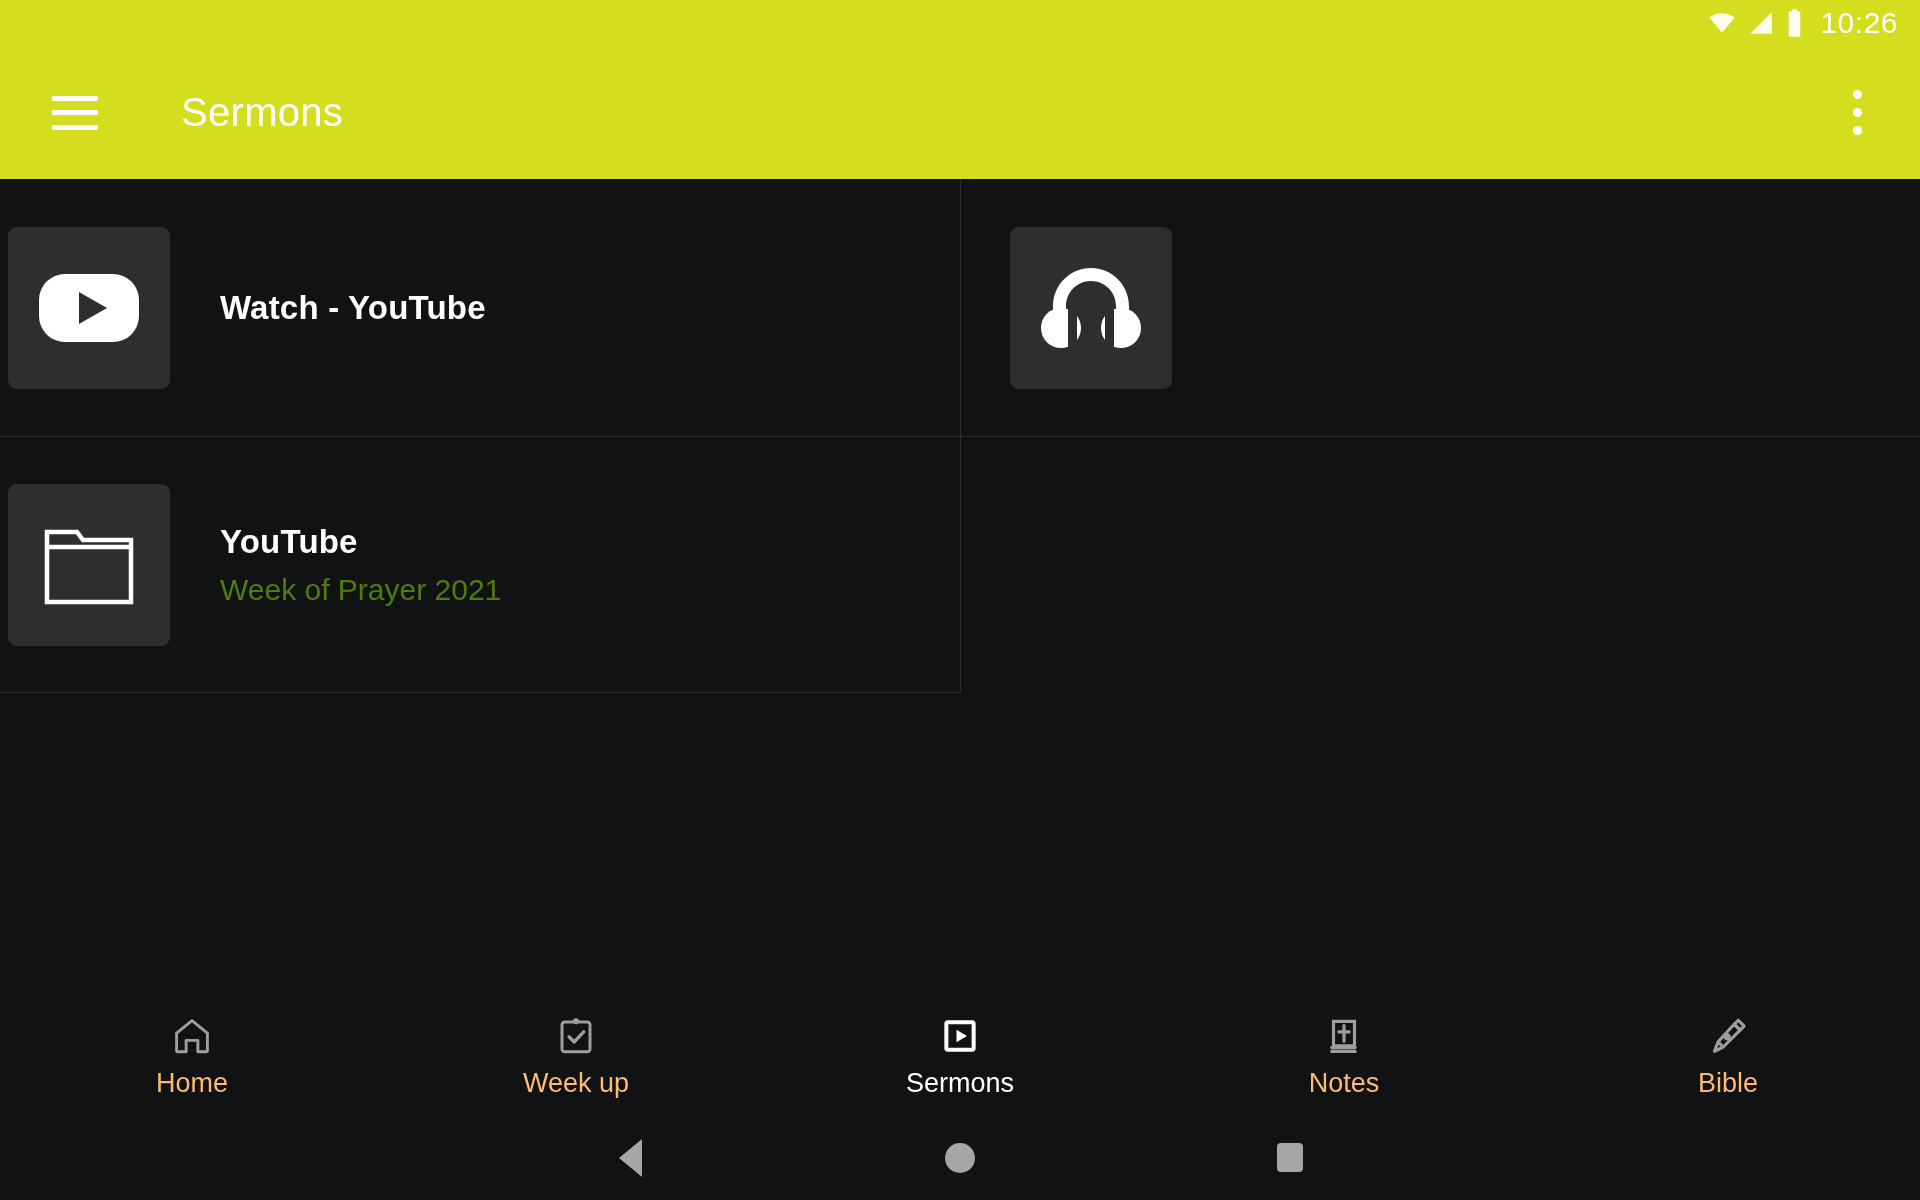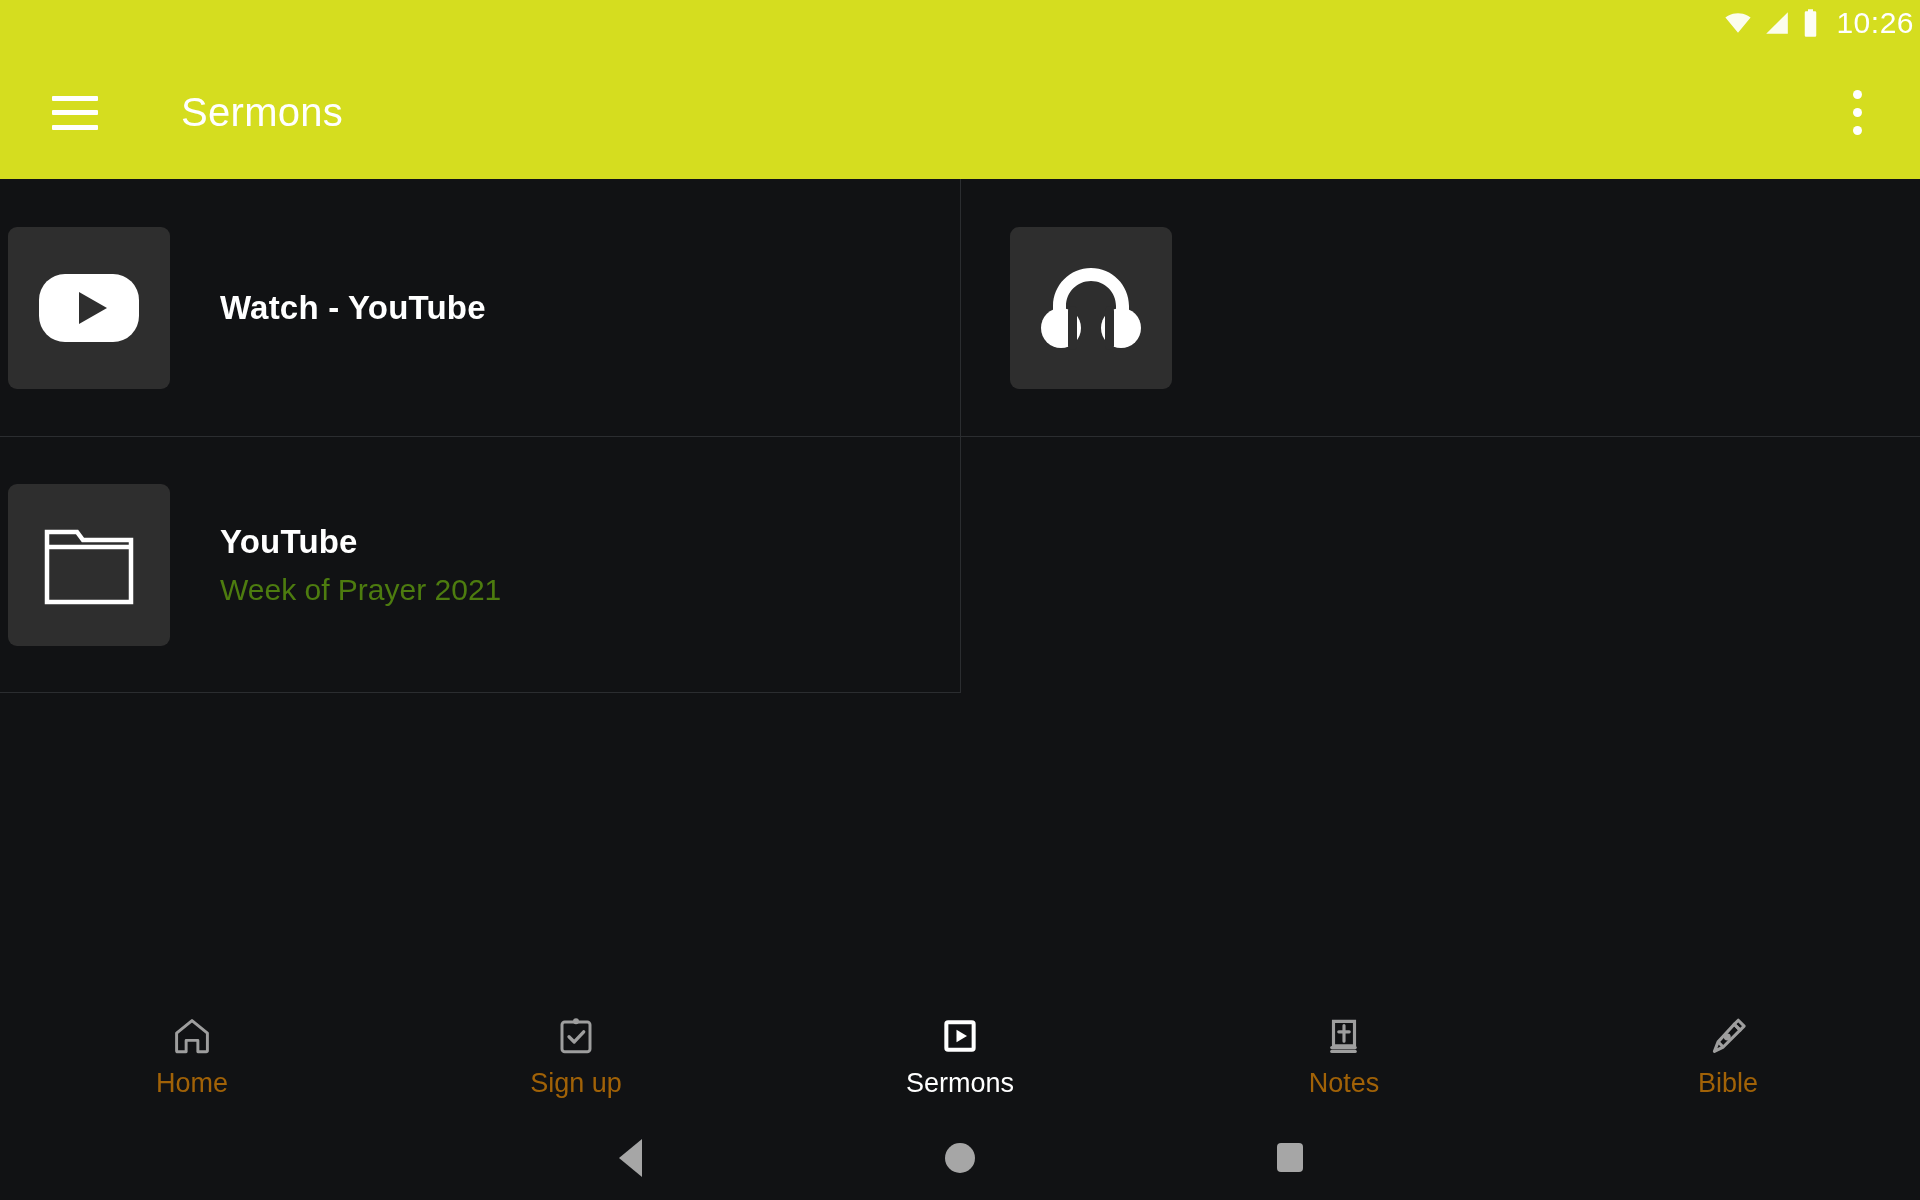--- a/index.html
+++ b/index.html
@@ -8,21 +8,21 @@
     background:#111214;
     font-family:"Liberation Sans", sans-serif;
     -webkit-font-smoothing:antialiased;
   }
 
   
   .statusbar{
     position:absolute; top:0; left:0; width:1920px; height:46px;
     background:#d5dd1f;
     display:flex; align-items:center; justify-content:flex-end;
-    padding-right:6px; gap:10px;
+    padding-right:22px; gap:10px;
   }
   .sb-icon{ display:flex; align-items:center; }
   .sb-clock{
     color:#ffffff; font-size:30px; font-weight:400; letter-spacing:.5px;
     margin-left:6px; line-height:1;
   }
 
   
   .appbar{
     position:absolute; top:46px; left:0; width:1920px; height:133px;
@@ -82,21 +82,21 @@
   
   .bottomnav{
     position:absolute; left:0; bottom:85px; width:1920px; height:120px;
     display:flex; align-items:center;
   }
   .navitem{
     flex:1; display:flex; flex-direction:column; align-items:center;
     justify-content:center; gap:11px; cursor:pointer;
   }
   .navitem .navicon{ height:46px; display:flex; align-items:center; justify-content:center; }
-  .navlabel{ font-size:27px; color:#a16207; line-height:1; }
+  .navlabel{ font-size:27px; color:#fdba74; line-height:1; }
   .navitem.active .navlabel{ color:#ffffff; }
 
   
   .sysnav{
     position:absolute; left:0; bottom:0; width:1920px; height:85px;
     display:flex; align-items:center; justify-content:center;
     background:#111214;
   }
   .sysnav .slot{ width:330px; display:flex; align-items:center; justify-content:center; cursor:pointer; }
   .sys-back{
@@ -198,21 +198,21 @@
   </div>
 
   <div class="navitem">
     <span class="navicon">
       <svg width="42" height="44" viewBox="0 0 24 24">
         <rect x="4" y="4" width="16" height="17" rx="1.6" fill="none" stroke="#9e9e9e" stroke-width="1.7"></rect>
         <circle cx="12" cy="3.6" r="1.7" fill="#9e9e9e"></circle>
         <path d="M8 12.4 11 15.4 16.4 9.6" fill="none" stroke="#9e9e9e" stroke-width="1.9" stroke-linecap="round" stroke-linejoin="round"></path>
       </svg>
     </span>
-    <span class="navlabel">Sign up</span>
+    <span class="navlabel">Week up</span>
   </div>
 
   <div class="navitem active">
     <span class="navicon">
       <svg width="42" height="44" viewBox="0 0 24 24">
         <rect x="4.2" y="4.2" width="15.6" height="15.6" rx="1" fill="none" stroke="#ffffff" stroke-width="2.3"></rect>
         <path d="M10 8.4 L16 12 L10 15.6 Z" fill="#ffffff"></path>
       </svg>
     </span>
     <span class="navlabel">Sermons</span>

